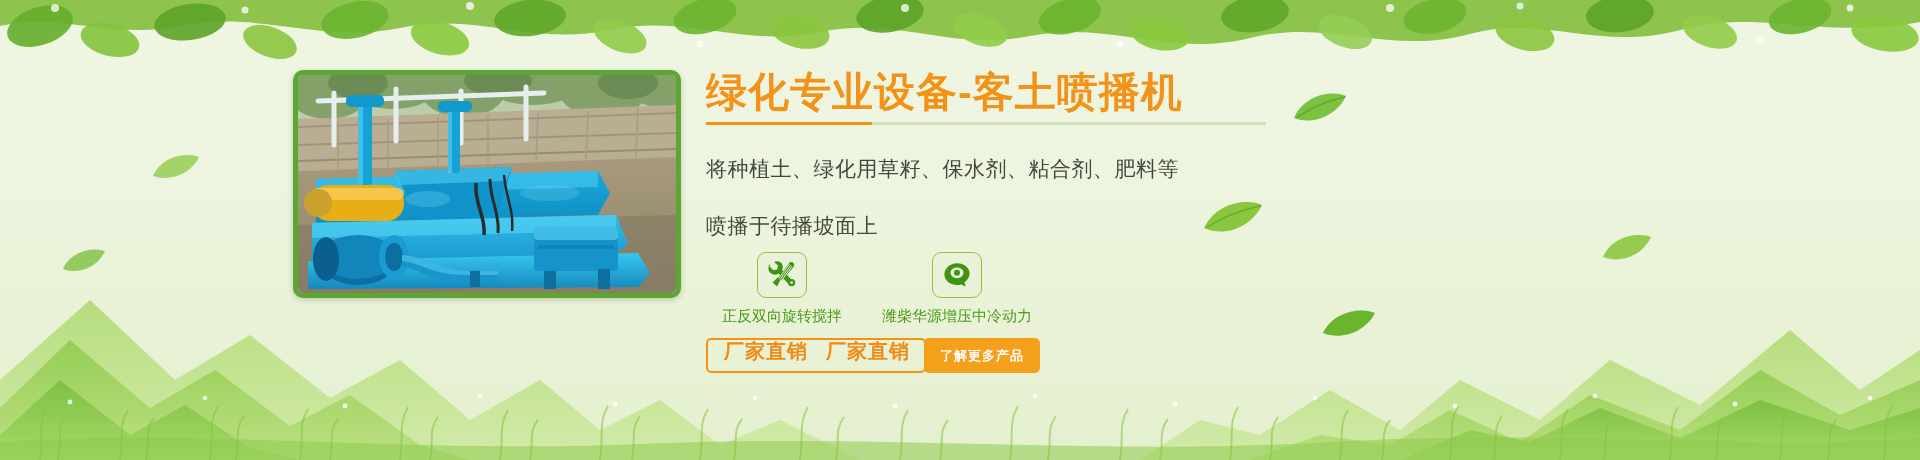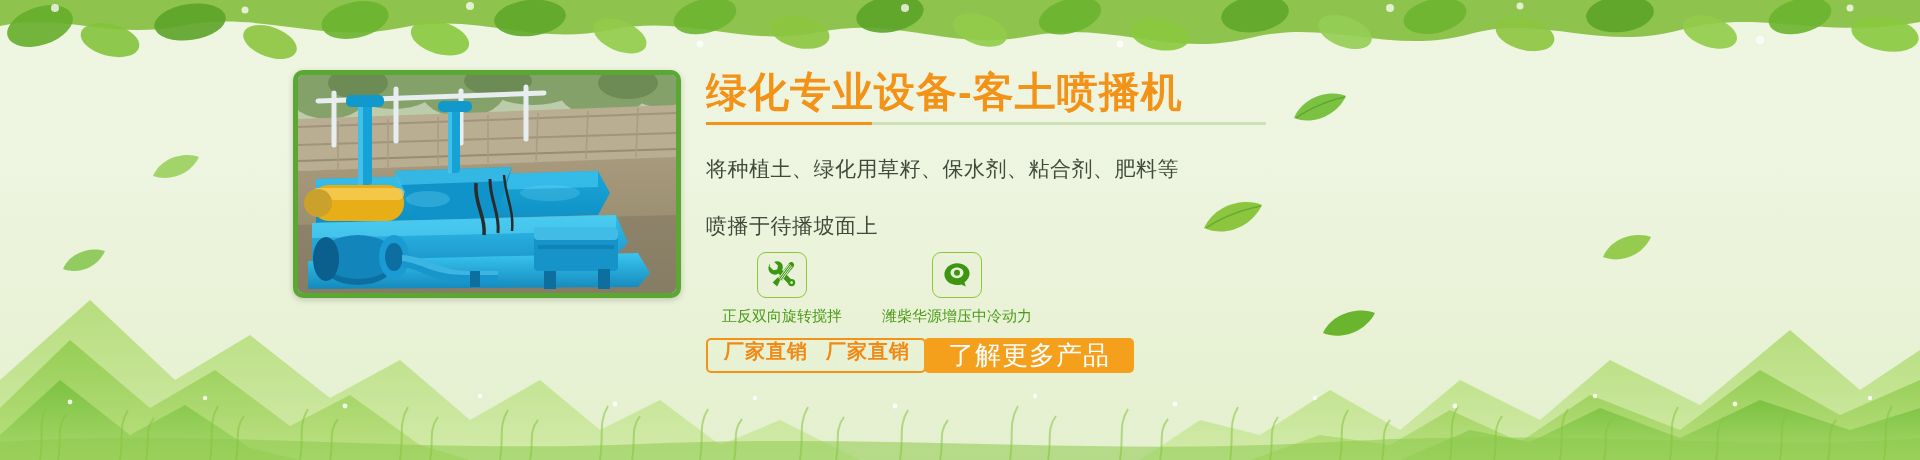--- a/index.html
+++ b/index.html
@@ -61,22 +61,22 @@
   
   #cta-row{margin-top:12px;display:flex;align-items:center;}
   #promo-box{
     border:2px solid #f29317;border-radius:5px;height:35px;
     display:flex;align-items:center;padding:0 14px 8px 16px;box-sizing:border-box;
   }
   .promo-text{font-size:20px;font-weight:bold;color:#f08a14;letter-spacing:1px;white-space:nowrap;}
   .promo-gap{display:inline-block;width:18px;}
   #more-btn{
     margin-left:-2px;height:35px;background:#f5a01c;border-radius:5px;
-    display:flex;align-items:center;padding:0 24px;box-sizing:border-box;
-    font-size:26px;font-weight:normal;color:#ffffff;letter-spacing:1px;white-space:nowrap;
+    display:flex;align-items:center;padding:0 16px;box-sizing:border-box;
+    font-size:13px;font-weight:bold;color:#ffffff;letter-spacing:1px;white-space:nowrap;
     cursor:pointer;
   }
 
   
   .floatleaf{position:absolute;pointer-events:none;}
 </style>
 </head>
 <body>
 
 <div id="banner">

